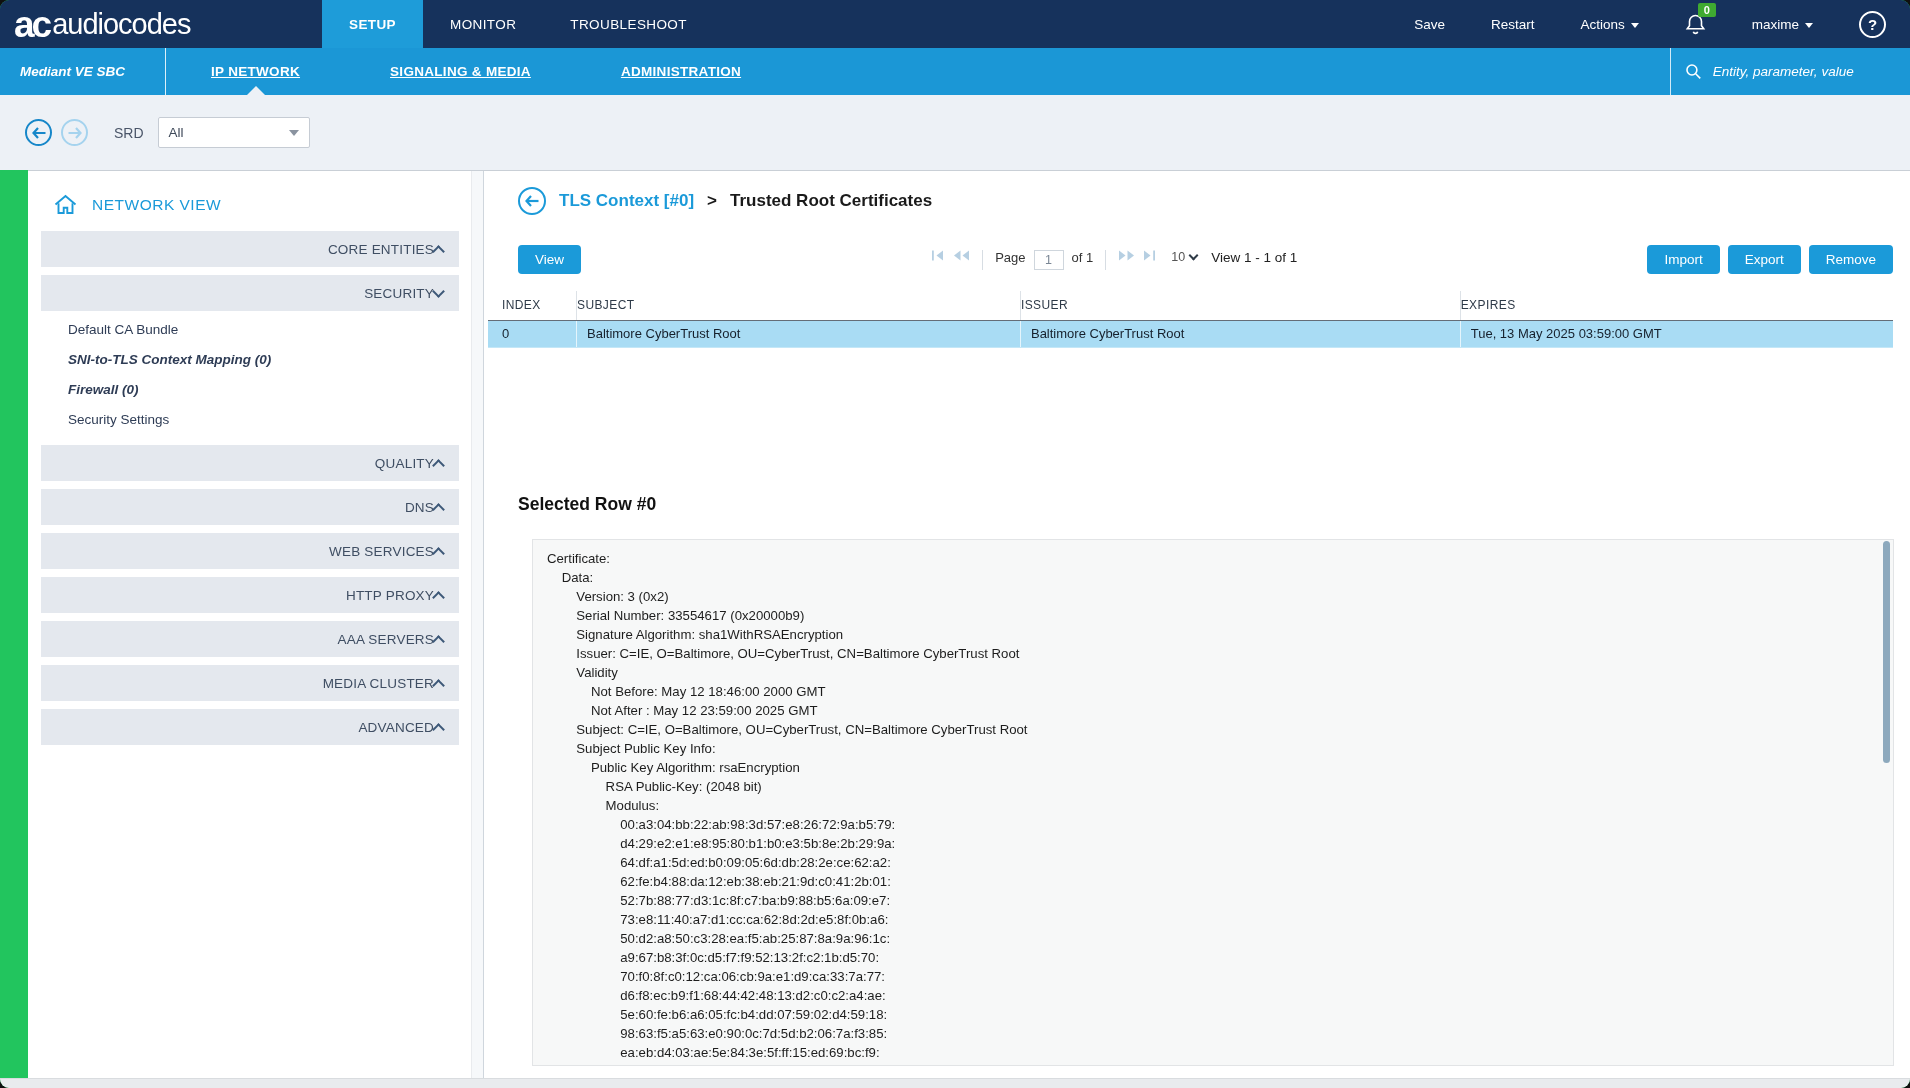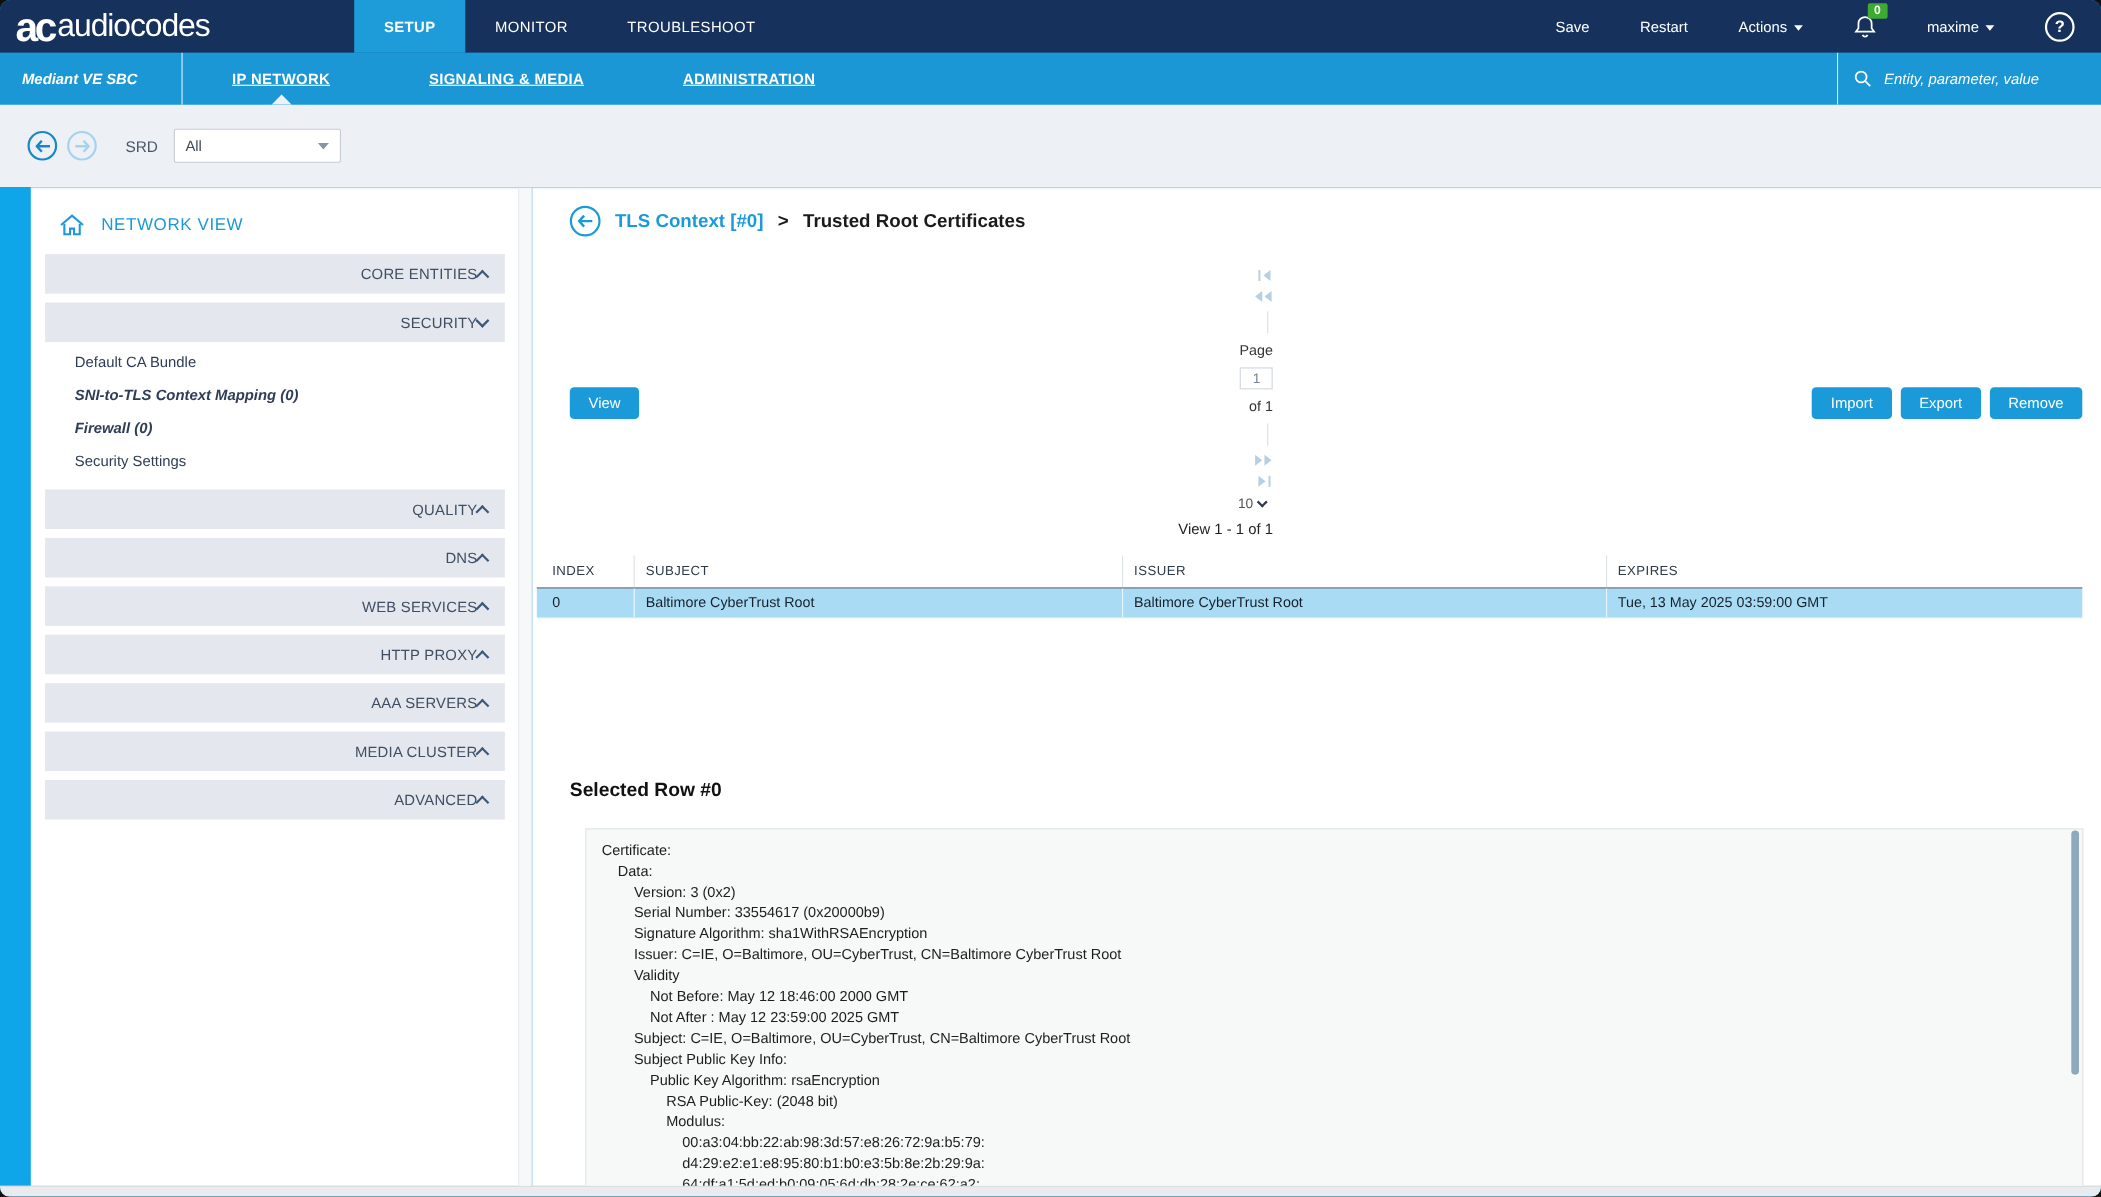--- a/index.html
+++ b/index.html
@@ -1,18 +1,18 @@
 <!DOCTYPE html>
 <html><head>
 <meta charset="utf-8">
 <style>
   * { margin:0; padding:0; box-sizing:border-box; }
   html,body { background:#101010; }
   body { font-family:"Liberation Sans","DejaVu Sans",sans-serif; }
-  .app { width:1910px; height:1088px; background:#0ea5e9; border-radius:9px; overflow:hidden; position:relative; }
+  .app { width:1910px; height:1088px; background:#22c55e; border-radius:9px; overflow:hidden; position:relative; }
 
   
   .topbar { height:48px; background:#16325c; display:flex; align-items:stretch; color:#fff; }
   .brand { display:flex; align-items:center; padding-left:14px; width:322px; }
   .brand-ac { font-size:37px; font-weight:700; letter-spacing:-3px; line-height:1; margin-right:3px; }
   .brand-name { font-size:29px; font-weight:500; letter-spacing:-1px; }
   .main-tabs { display:flex; align-items:stretch; }
   .main-tab { display:flex; align-items:center; padding:0 27px; font-size:13.5px; letter-spacing:.4px; cursor:pointer; }
   .main-tab.active { background:#1e9cd9; font-weight:700; }
   .top-actions { margin-left:auto; display:flex; align-items:center; gap:46px; padding-right:24px; font-size:13.5px; }
@@ -60,31 +60,31 @@
   
   .content { flex:1; background:#fff; overflow:hidden; }
   .page-title { display:flex; align-items:center; gap:13px; margin:16px 0 0 34px; font-size:17px; }
   .bc-circle { width:28px; height:28px; border-radius:50%; border:2px solid #1b9ad9; display:flex; align-items:center; justify-content:center; cursor:pointer; flex-shrink:0; }
   .bc-link { color:#1b9ad9; font-weight:700; cursor:pointer; }
   .bc-sep { color:#1a1a1a; font-weight:700; }
   .bc-current { color:#1a1a1a; font-weight:700; }
 
   .controls { display:flex; align-items:center; margin:30px 17px 0 34px; }
   .btn { background:#1b9ad9; color:#fff; border:none; border-radius:4px; font-size:13.5px; padding:7px 17px; cursor:pointer; font-family:inherit; }
-  .pager { margin:0 auto; display:flex; align-items:flex-end; gap:8px; font-size:13px; color:#333;flex-direction:column; }
+  .pager { margin:0 auto; display:flex; align-items:flex-start; gap:8px; font-size:13px; color:#333; }
   .pg-sep { width:1px; height:20px; background:#d7dde3; margin:0 4px; }
   .page-input { width:30px; height:20px; border:1px solid #cfd6dd; text-align:center; font-size:12.5px; color:#7a8694; font-family:inherit; }
   .size-select { display:flex; align-items:center; gap:5px; color:#555; font-size:12.5px; cursor:pointer; margin:0 6px; }
   .chev-dk { width:7px; height:7px; border-right:2px solid #2f3b47; border-bottom:2px solid #2f3b47; transform:rotate(45deg); margin-bottom:3px; }
   .view-summary { color:#222; font-size:13.5px; }
   .right-btns { display:flex; gap:8px; }
 
   .grid { margin:17px 17px 0 4px; }
   .grid table { width:100%; border-collapse:collapse; font-size:13px; table-layout:fixed; }
-  .grid th { height:29px; text-align:left; font-weight:400; color:#2e3a48; font-size:12px; letter-spacing:.4px; border-bottom:1px solid #646d77; border-right:1px solid #dde2e7; padding-left:10px; }
+  .grid th { height:29px; text-align:left; font-weight:400; color:#2e3a48; font-size:12px; letter-spacing:.4px; border-bottom:1px solid #646d77; border-right:1px solid #dde2e7; padding-left:0; }
   .grid th:first-child { padding-left:14px; }
   .grid th:last-child { border-right:none; }
   .grid td { height:27px; background:#a9dcf4; border-right:1px solid rgba(255,255,255,.7); border-bottom:1px solid #c4e7f7; padding-left:10px; color:#16202c; cursor:pointer; }
   .grid td:first-child { padding-left:14px; }
   .grid td:last-child { border-right:none; }
 
   .selected-heading { margin:146px 0 0 34px; font-size:17.5px; font-weight:700; color:#111; }
   .cert-panel { position:relative; margin:24px 0 0 48px; width:1362px; height:527px; background:#f7f8f8; border:1px solid #e2e4e6; overflow:hidden; }
   .cert-text { white-space:pre; font-size:13.2px; line-height:19px; color:#1d1d1d; padding:9px 0 0 14px; font-family:inherit; }
   .cert-thumb { position:absolute; top:1px; right:3px; width:7px; height:222px; background:#8da9bd; border-radius:4px; cursor:pointer; }

